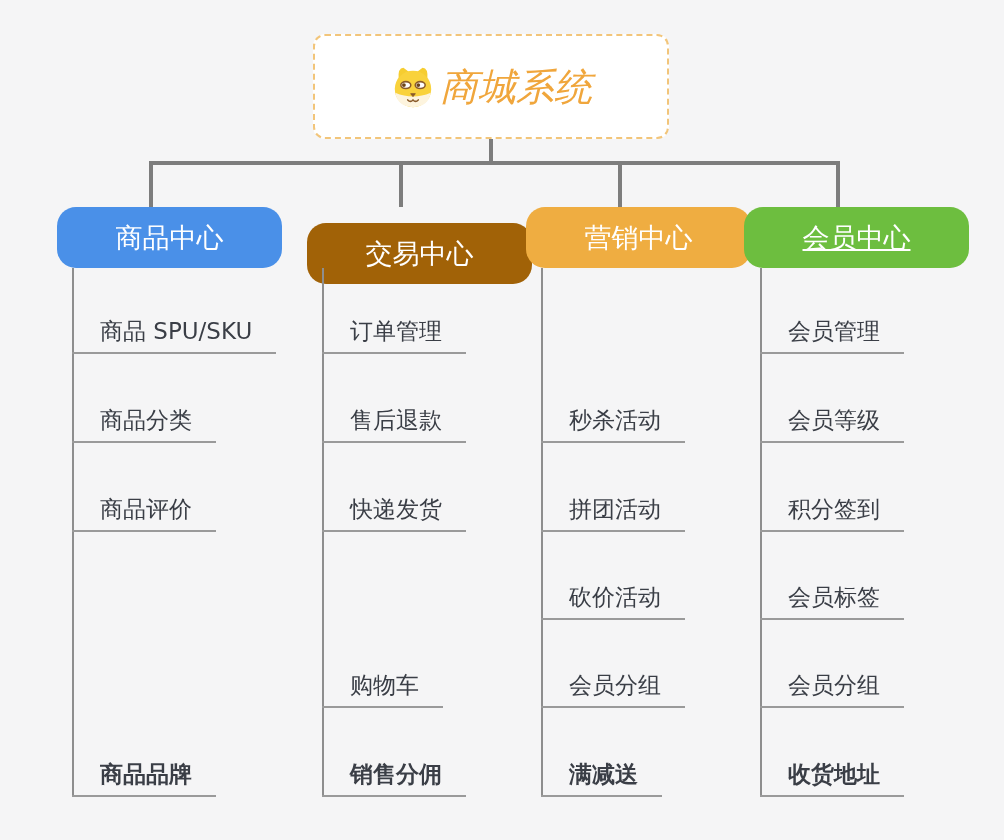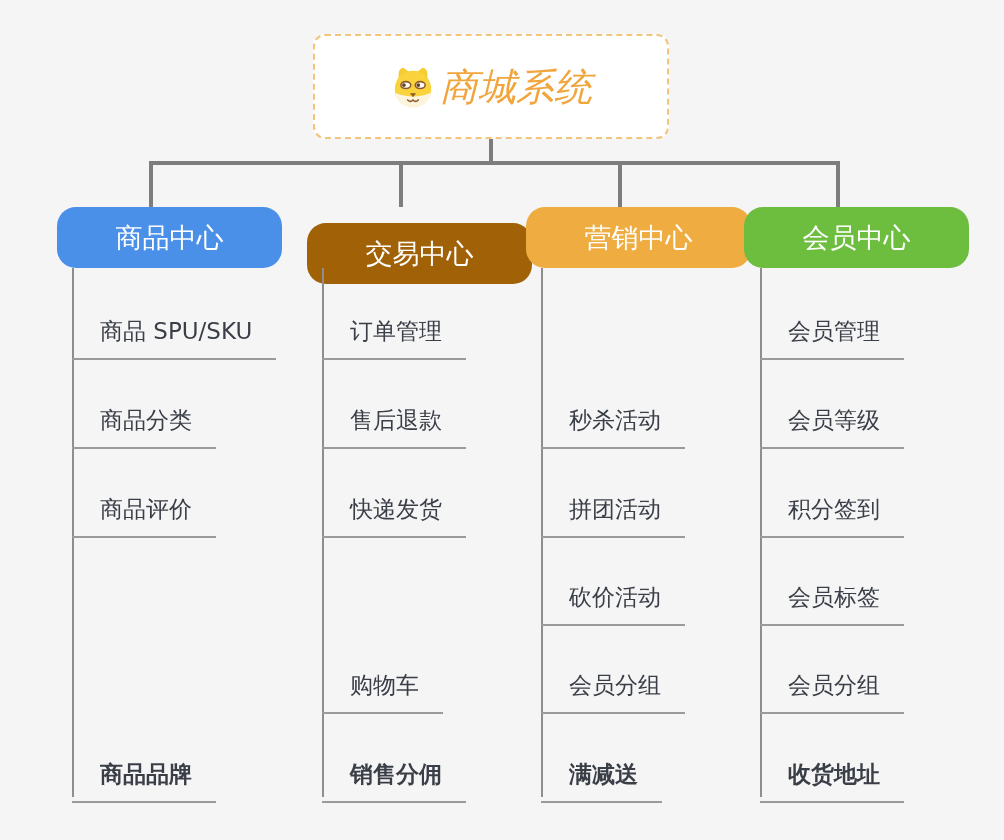--- a/index.html
+++ b/index.html
@@ -36,31 +36,31 @@
   .hdr{
     position:absolute;top:207px;width:225px;height:61px;
     border-radius:19px;
     display:flex;align-items:center;justify-content:center;
     color:#FFFFFF;font-size:27px;white-space:nowrap;
     cursor:pointer;
   }
   .hdr-0{left:57px;background:#4A90E8;}
   .hdr-1{left:307px;background:#E45B5B;}
   .hdr-2{left:526px;background:#EFAD41;}
-  .hdr-3{left:744px;background:#6DBE3F;}
+  .hdr-3{left:744px;background:#6DBE3F;text-decoration:underline;}
 
   
   .vline{position:absolute;top:268px;height:529px;width:2px;background:#8E8E8E;}
   .vline-0{left:72px;} .vline-1{left:322px;} .vline-2{left:541px;} .vline-3{left:760px;}
 
   
   .leaf{
     position:absolute;
     box-sizing:border-box;
-    padding:0 24px 12px 28px;
+    padding:0 24px 6px 28px;
     border-bottom:2px solid #9A9A9A;
     font-size:23px;line-height:30px;color:#3A3E46;
     white-space:nowrap;
     cursor:pointer;
   }
   .col-0{left:72px;} .col-1{left:322px;} .col-2{left:541px;} .col-3{left:760px;}
   .row-0{top:316px;} .row-1{top:405px;} .row-2{top:494px;}
   .row-3{top:582px;} .row-4{top:670px;} .row-5{top:759px;font-weight:bold;}
 </style>
 </head>

